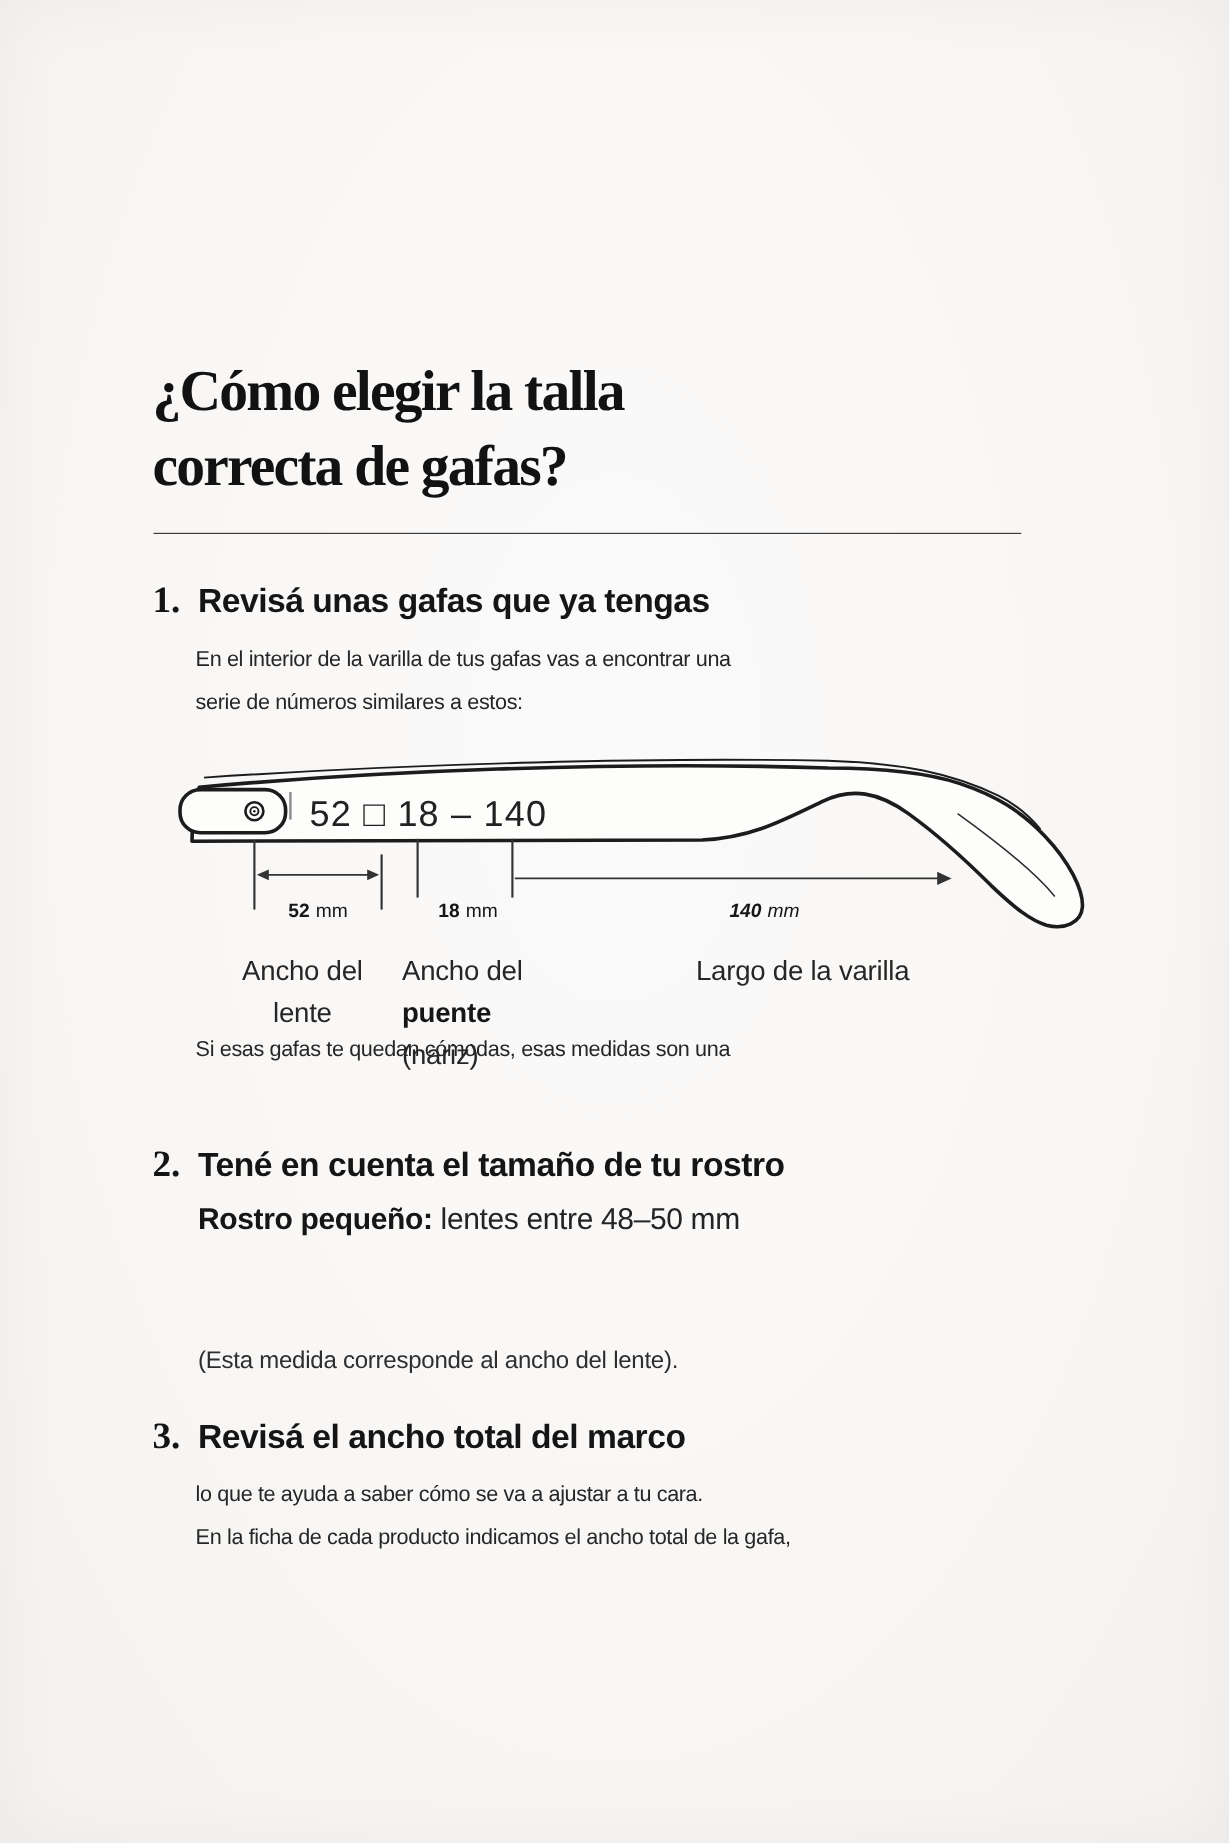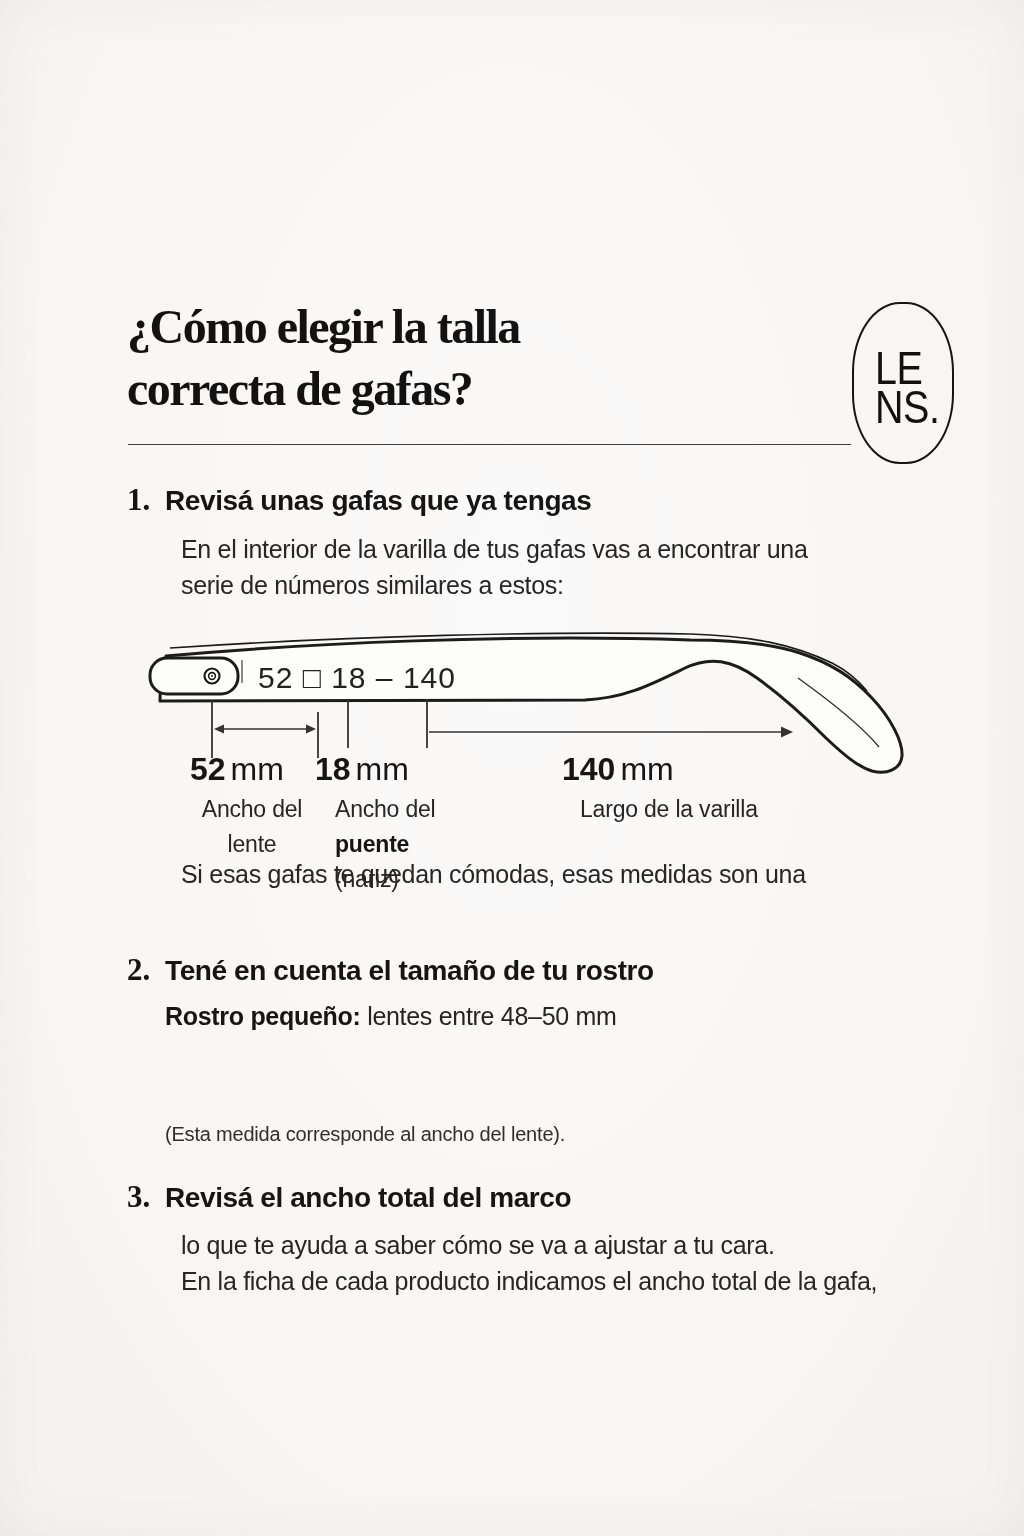--- a/index.html
+++ b/index.html
@@ -49,41 +49,41 @@
   .sec-num {
     font-family:"Liberation Serif", serif;
     font-size:31px; font-weight:700; color:#141414;
     width:38px; flex:0 0 38px;
   }
   .sec-title {
     font-size:28px; font-weight:700; letter-spacing:-0.4px; color:#151515;
   }
   
   .para {
-    position:absolute; left:181px;
-    font-size:25px; line-height:36px; letter-spacing:-0.3px; color:#262626;
+    position:absolute; left:163px;
+    font-size:18px; line-height:36px; letter-spacing:-0.3px; color:#262626;
   }
   .para span { display:block; white-space:nowrap; }
   .rostro {
     position:absolute; left:165px;
     font-size:25px; line-height:36px; letter-spacing:-0.3px; color:#242424;
   }
   .rostro .row { display:block; white-space:nowrap; }
   .rostro b { font-weight:700; color:#161616; }
   .note {
     position:absolute; left:165px;
     font-size:20px; line-height:30px; letter-spacing:-0.2px; color:#2e2e2e;
     white-space:nowrap;
   }
   
   .diagram { position:absolute; left:130px; top:615px; width:820px; height:255px; }
   .diagram svg { position:absolute; left:0; top:0; }
   .meas-num {
     position:absolute; top:136px; width:150px;
-    text-align:left; font-size:32px; font-weight:700; color:#161616;
+    text-align:center; font-size:16px; font-weight:700; color:#161616;
     white-space:nowrap;
   }
   .meas-num .unit { font-weight:400; margin-left:5px; }
   .meas-label {
     position:absolute; top:177px;
     font-size:23px; line-height:35px; letter-spacing:-0.2px; color:#262626;
     white-space:nowrap;
   }
   .meas-label span { display:block; }
   .meas-label.centered { text-align:center; }
@@ -92,26 +92,20 @@
 </head>
 <body>
 
 <div class="page">
 
   <h1 class="title">
     <span>¿Cómo elegir la talla</span>
     <span>correcta de gafas?</span>
   </h1>
 
-  <div class="logo-oval">
-    <div class="logo-text">
-      <span>LE</span>
-      <span>NS.</span>
-    </div>
-  </div>
 
   <div class="divider"></div>
 
   <div class="sec-head" style="top:482px;">
     <span class="sec-num">1.</span>
     <span class="sec-title">Revisá unas gafas que ya tengas</span>
   </div>
 
   <div class="para" style="top:531px;">
     <span>En el interior de la varilla de tus gafas vas a encontrar una</span>
@@ -160,21 +154,21 @@
         <line x1="92" y1="114" x2="178" y2="114" stroke="#333" stroke-width="1.5"></line>
         <path d="M84 114 L94 109.5 L94 118.5 Z" fill="#333"></path>
         <path d="M186 114 L176 109.5 L176 118.5 Z" fill="#333"></path>
         <line x1="299" y1="117" x2="652" y2="117" stroke="#333" stroke-width="1.5"></line>
         <path d="M663 117 L651 111.5 L651 122.5 Z" fill="#333"></path>
       </g>
     </svg>
 
     <div class="meas-num" style="left:60px;"><b>52</b><span class="unit">mm</span></div>
     <div class="meas-num" style="left:185px;"><b>18</b><span class="unit">mm</span></div>
-    <div class="meas-num" style="left:432px;"><b>140</b><span class="unit">mm</span></div>
+    <div class="meas-num" style="left:432px;font-style:italic;"><b>140</b><span class="unit">mm</span></div>
 
     <div class="meas-label centered" style="left:37px; width:170px;">
       <span>Ancho del</span>
       <span>lente</span>
     </div>
     <div class="meas-label" style="left:205px;">
       <span><span>Ancho del </span><b>puente</b></span>
       <span>(nariz)</span>
     </div>
     <div class="meas-label" style="left:450px;">

